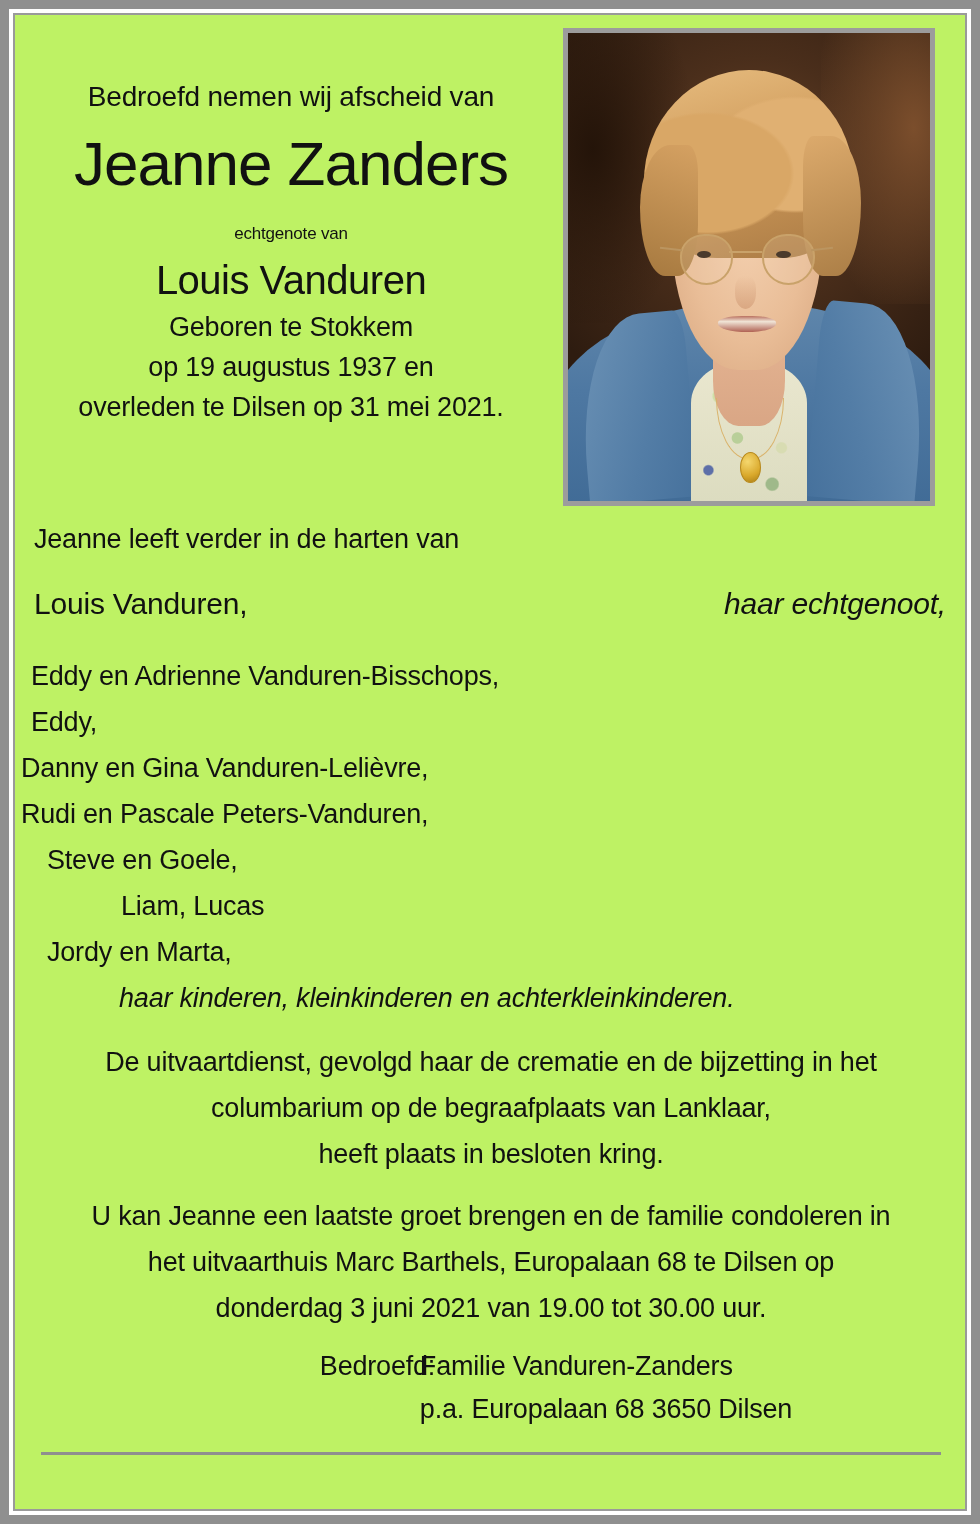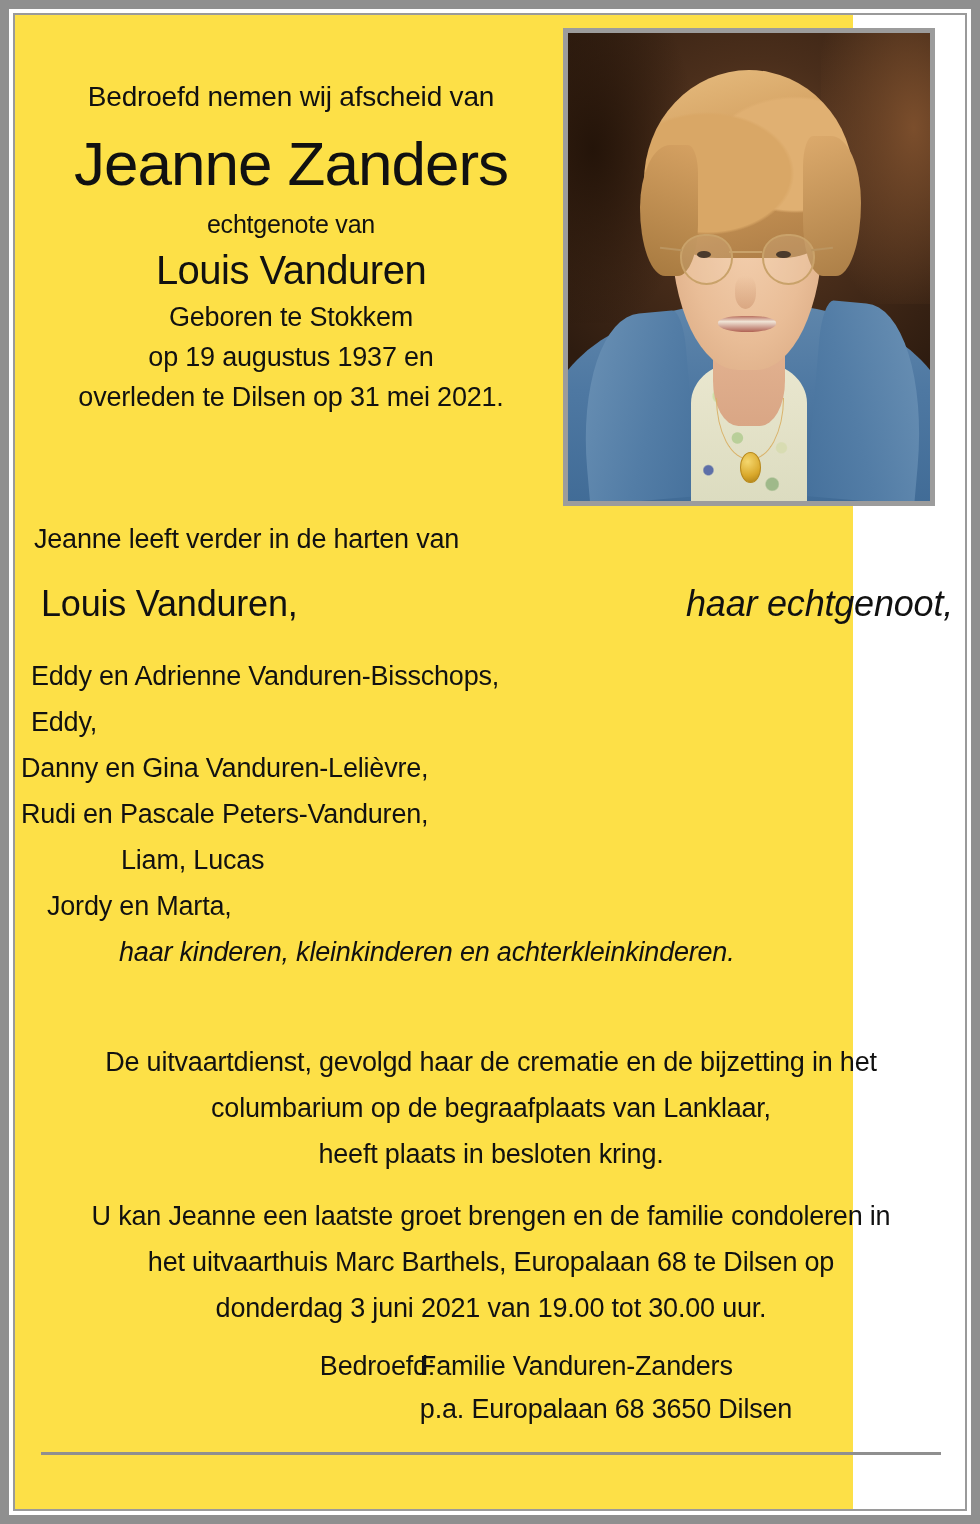--- a/index.html
+++ b/index.html
@@ -48,24 +48,24 @@
     height: 1498px;
     box-sizing: border-box;
     border: 2px solid #9a9a9a;
     background: #ffffff;
   }
 
   .content {
     position: absolute;
     left: 15px;
     top: 15px;
-    width: 838px;
+    width: 950px;
     height: 1494px;
     box-sizing: border-box;
-    background: #fde047;
+    background: #bef264;
   }
 
   
   .photo-wrap {
     position: absolute;
     left: 548px;
     top: 13px;
     width: 372px;
     height: 478px;
     box-sizing: border-box;
@@ -288,24 +288,24 @@
     font-weight: 400;
   }
   .deceased-name {
     font-size: 62px;
     line-height: 82px;
     font-weight: 400;
     letter-spacing: -1px;
     margin-top: 6px;
   }
   .spouse-label {
-    font-size: 25px;
+    font-size: 17px;
     line-height: 38px;
     font-weight: 400;
-    margin-top: 0;
+    margin-top: 10px;
   }
   .spouse-name {
     font-size: 40px;
     line-height: 54px;
     font-weight: 400;
     letter-spacing: -0.5px;
   }
   .birth-line {
     font-size: 27px;
     line-height: 40px;
@@ -315,27 +315,27 @@
   .survivors-intro {
     position: absolute;
     left: 19px;
     top: 505px;
     font-size: 27px;
     line-height: 38px;
   }
 
   .spouse-row {
     position: absolute;
-    left: 26px;
+    left: 19px;
     top: 570px;
     width: 912px;
     display: flex;
     justify-content: space-between;
     align-items: baseline;
-    font-size: 36px;
+    font-size: 30px;
     line-height: 38px;
   }
   .spouse-row .rel {
     font-style: italic;
   }
 
   .family-list {
     position: absolute;
     left: 16px;
     top: 638px;
@@ -465,20 +465,21 @@
     <div class="spouse-row txt">
       <span>Louis Vanduren,</span>
       <span class="rel">haar echtgenoot,</span>
     </div>
 
     <div class="family-list txt" id="family-list">
         <div class="fl">Eddy en Adrienne Vanduren-Bisschops,</div>
         <div class="fl">Eddy,</div>
         <div class="fl" style="transform: translateX(-10px);">Danny en Gina Vanduren-Lelièvre,</div>
         <div class="fl" style="transform: translateX(-10px);">Rudi en Pascale Peters-Vanduren,</div>
+        <div class="fl" style="transform: translateX(16px);">Steve en Goele,</div>
         <div class="fl" style="transform: translateX(90px);">Liam, Lucas</div>
         <div class="fl" style="transform: translateX(16px);">Jordy en Marta,</div>
         <div class="fl fl-ital" style="transform: translateX(88px);">haar kinderen, kleinkinderen en achterkleinkinderen.</div>
       </div>
 
     <div class="para para-service txt">
       <div>De uitvaartdienst, gevolgd haar de crematie en de bijzetting in het</div>
       <div>columbarium op de begraafplaats van Lanklaar,</div>
       <div>heeft plaats in besloten kring.</div>
     </div>

